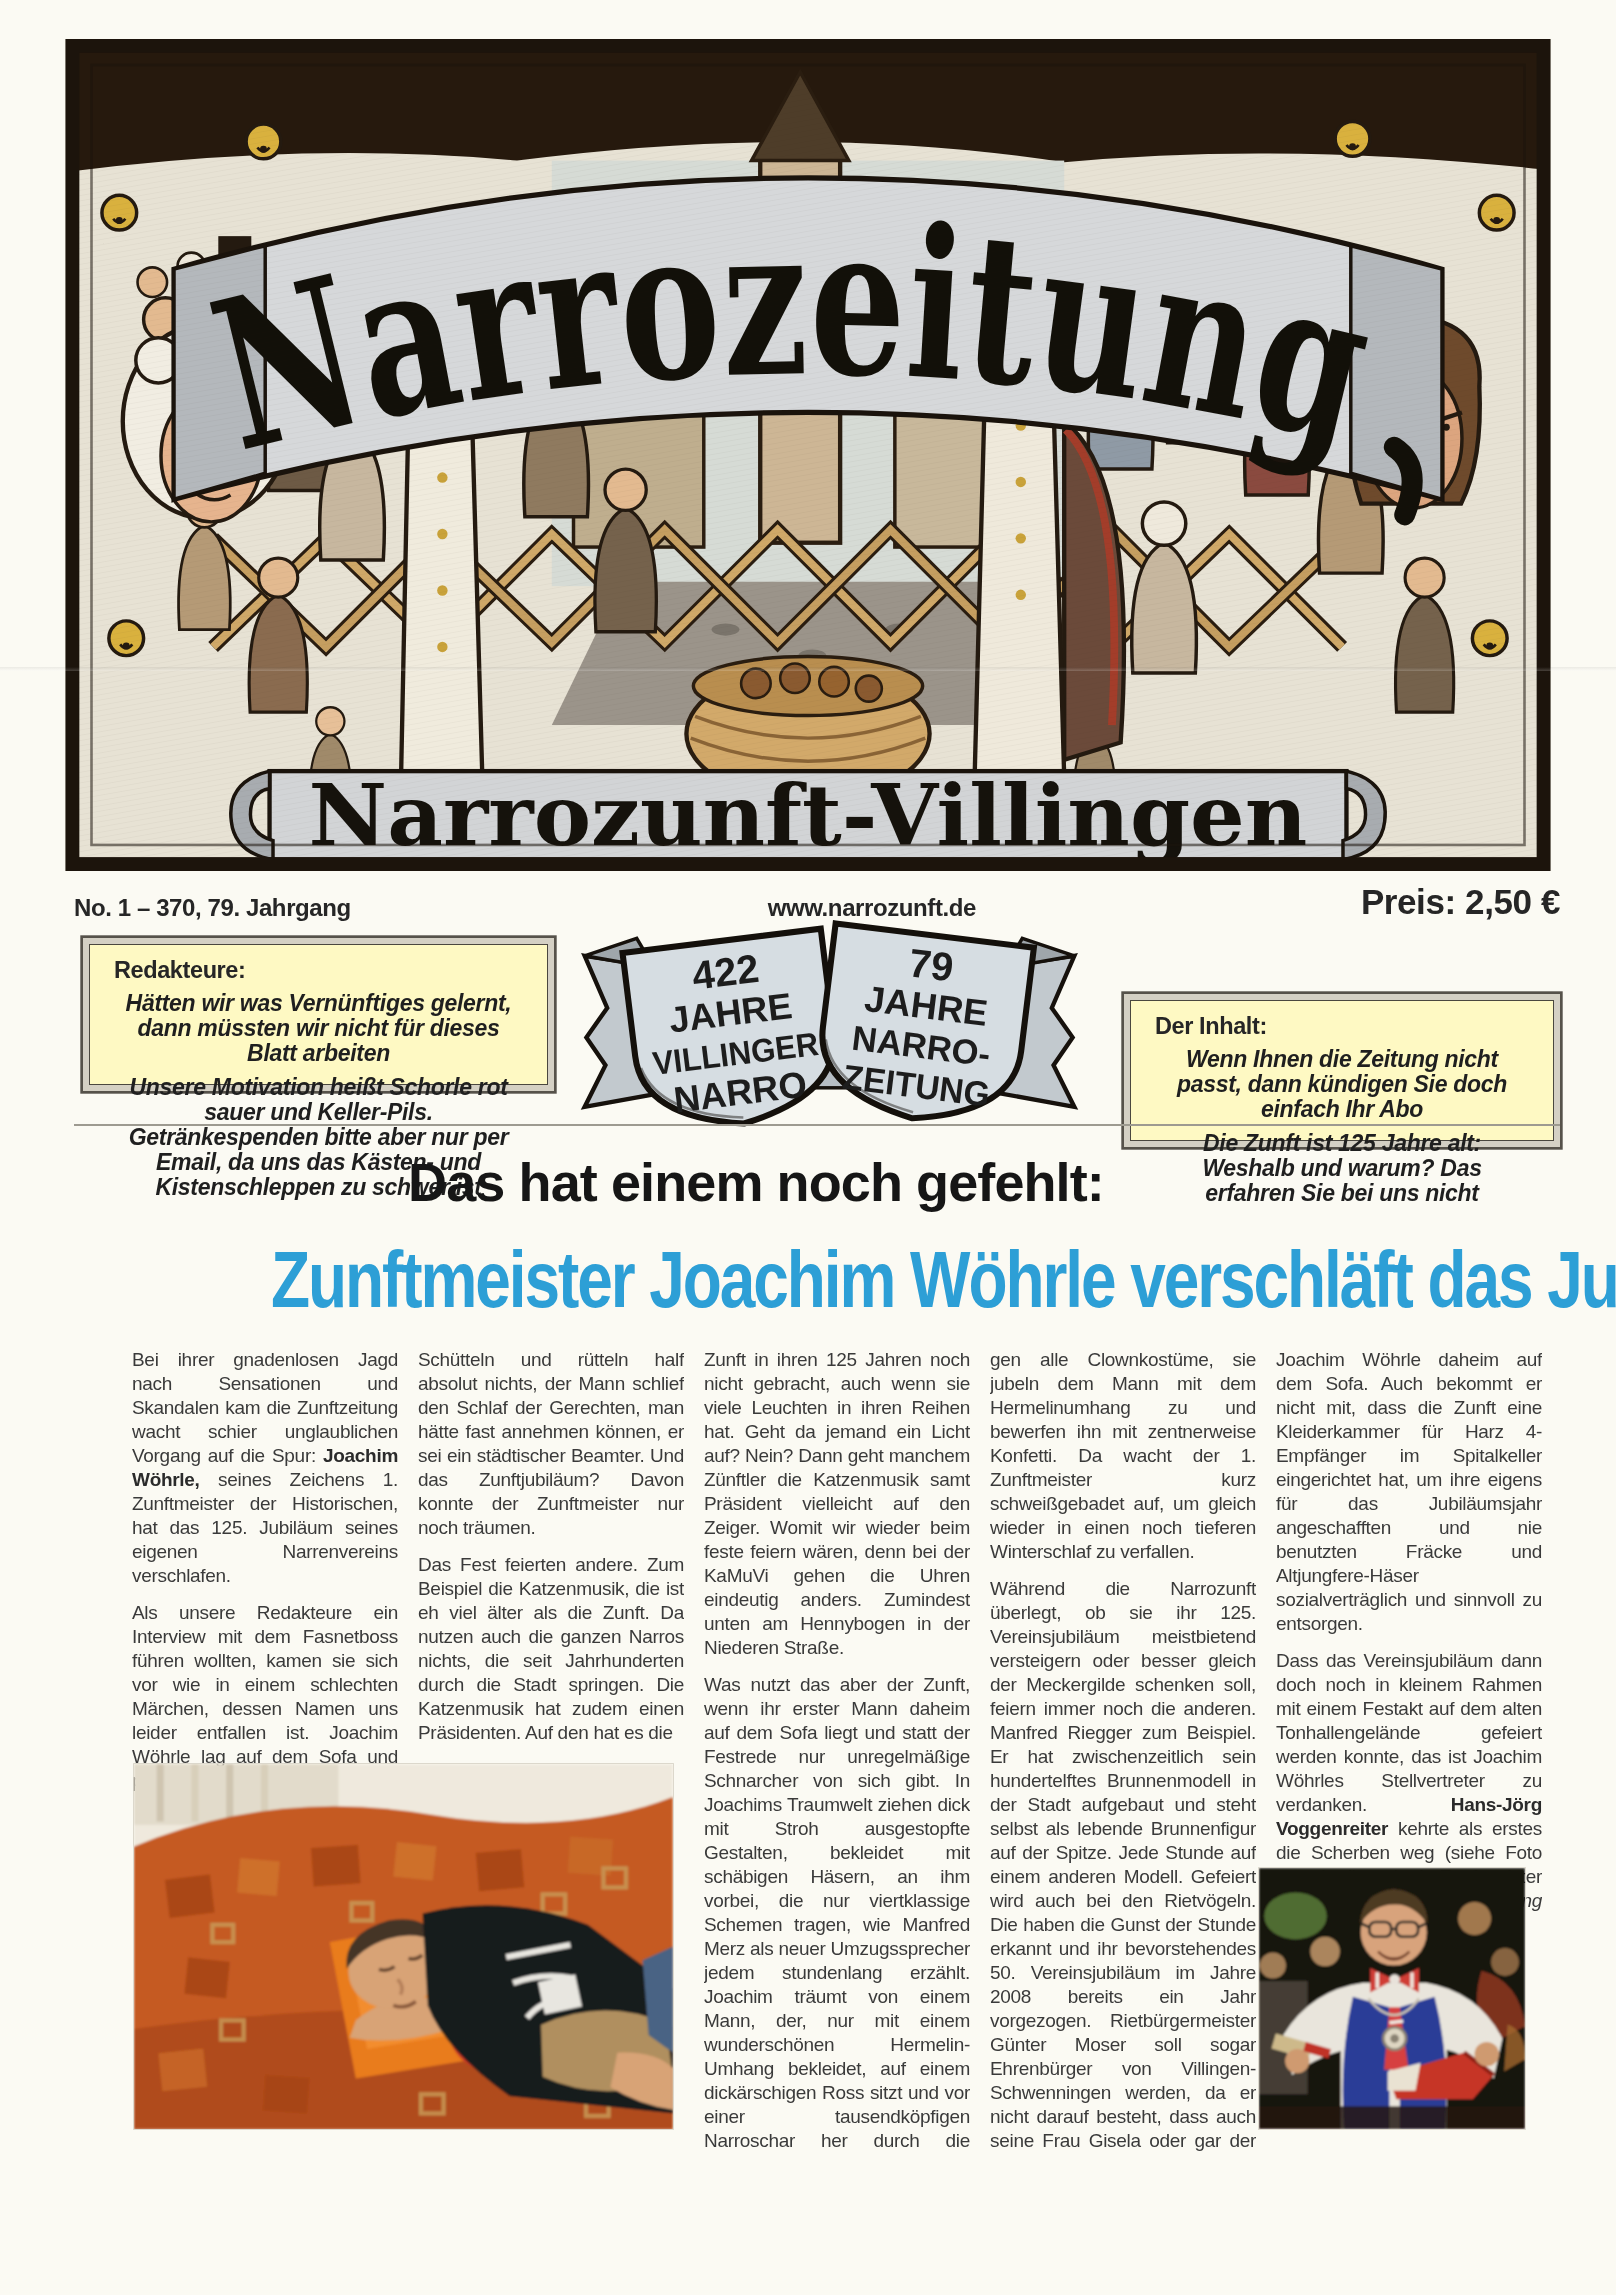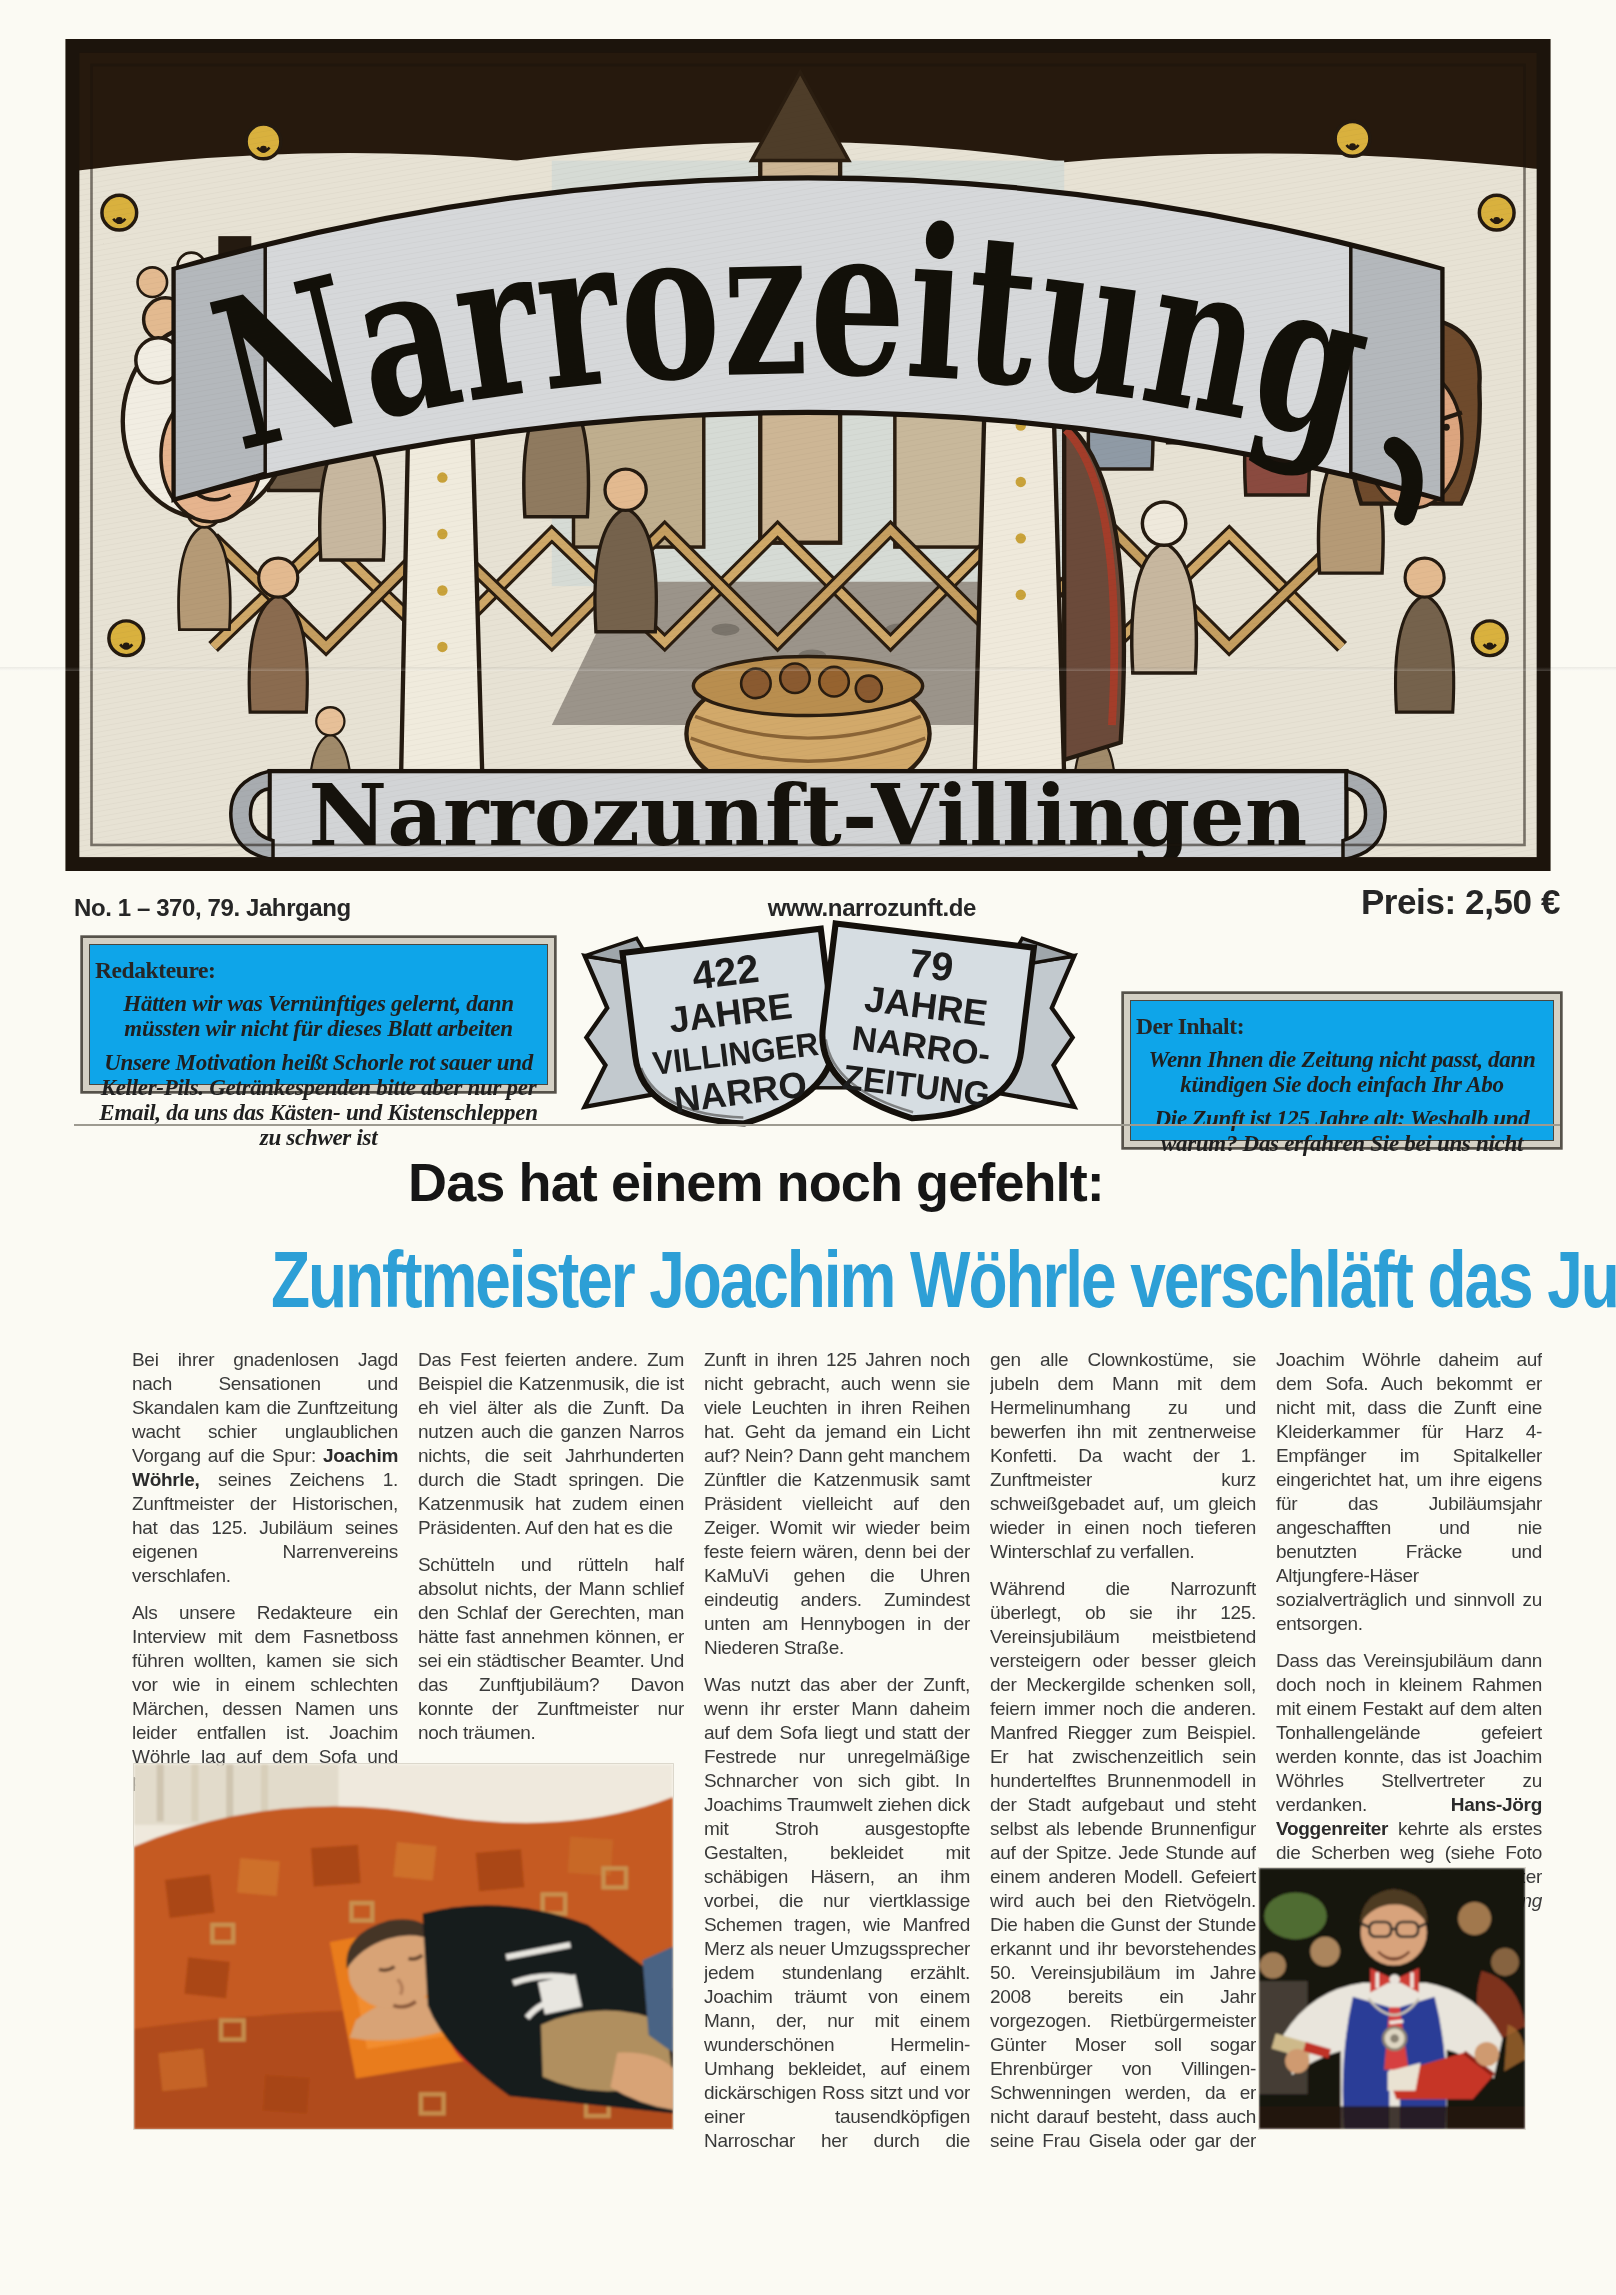--- a/index.html
+++ b/index.html
@@ -6,23 +6,23 @@
   .page{position:relative;width:1616px;height:2295px;margin:0 auto;background:#fbfaf3;
         font-family:"Liberation Sans",sans-serif;color:#262626;overflow:hidden;}
   
   .masthead{position:absolute;left:65px;top:39px;width:1486px;height:832px;}
   
   .infoline{position:absolute;left:74px;top:882px;width:1486px;display:flex;align-items:flex-end;}
   .infoline .issue{font-size:24px;font-weight:bold;letter-spacing:-0.4px;}
   .infoline .website{font-size:24px;font-weight:bold;flex:1;text-align:center;letter-spacing:-0.4px;margin-left:32px;}
   .infoline .price{font-size:35px;font-weight:bold;letter-spacing:-0.4px;}
   
-  .infobox{position:absolute;background:#0ea5e9;border:1.7px solid #4a473f;
+  .infobox{position:absolute;background:#fef9c3;border:1.7px solid #4a473f;
            box-shadow:0 0 0 6px #d4d0c4,0 0 0 8.7px #56524a;
-           padding:12px 5px;box-sizing:border-box;font-family:Liberation Serif, serif;}
+           padding:12px 24px;box-sizing:border-box;}
   .infobox h3{margin:0 0 7px 0;font-size:23.5px;letter-spacing:-0.4px;}
   .infobox p{margin:0 0 8.7px 0;font-size:23px;line-height:25px;font-weight:bold;font-style:italic;color:#1f1f1f;letter-spacing:-0.3px;text-align:center;}
   .box-editors{left:89px;top:944px;width:459px;height:141px;}
   .box-contents{left:1130px;top:1000px;width:424px;height:141px;}
   
   .shields{position:absolute;left:569px;top:888px;width:521px;height:252px;}
   
   .rule{position:absolute;left:74px;top:1124px;width:1486px;height:1.7px;background:#9d9a90;border:0;margin:0;}
   
   .kicker{position:absolute;left:74px;top:1151px;width:1486px;text-align:center;
@@ -343,22 +343,22 @@
   <div class="headline">
     <span>Zunftmeister Joachim Wöhrle verschläft das Jubiläum !</span>
   </div>
 
   <div class="article" id="article-cols">
       <div class="col">
         <p><span>Bei ihrer gnadenlosen Jagd nach Sensationen und Skandalen kam die Zunftzeitung wacht schier unglaublichen Vorgang auf die Spur: </span><b>Joachim Wöhrle,</b><span> seines Zeichens 1. Zunftmeister der Historischen, hat das 125. Jubiläum seines eigenen Narrenvereins verschlafen.</span></p>
         <p><span>Als unsere Redakteure ein Interview mit dem Fasnetboss führen wollten, kamen sie sich vor wie in einem schlechten Märchen, dessen Namen uns leider entfallen ist. Joachim Wöhrle lag auf dem Sofa und pennte (siehe Foto).</span></p>
       </div>
       <div class="col">
+        <p><span>Schütteln und rütteln half absolut nichts, der Mann schlief den Schlaf der Gerechten, man hätte fast annehmen können, er sei ein städtischer Beamter. Und das Zunftjubiläum? Davon konnte der Zunftmeister nur noch träumen.</span></p>
         <p><span>Das Fest feierten andere. Zum Beispiel die Katzenmusik, die ist eh viel älter als die Zunft. Da nutzen auch die ganzen Narros nichts, die seit Jahrhunderten durch die Stadt springen. Die Katzenmusik hat zudem einen Präsidenten. Auf den hat es die</span></p>
-        <p><span>Schütteln und rütteln half absolut nichts, der Mann schlief den Schlaf der Gerechten, man hätte fast annehmen können, er sei ein städtischer Beamter. Und das Zunftjubiläum? Davon konnte der Zunftmeister nur noch träumen.</span></p>
       </div>
       <div class="col">
         <p><span>Zunft in ihren 125 Jahren noch nicht gebracht, auch wenn sie viele Leuchten in ihren Reihen hat. Geht da jemand ein Licht auf? Nein? Dann geht manchem Zünftler die Katzenmusik samt Präsident vielleicht auf den Zeiger. Womit wir wieder beim feste feiern wären, denn bei der KaMuVi gehen die Uhren eindeutig anders. Zumindest unten am Hennybogen in der Niederen Straße.</span></p>
         <p><span>Was nutzt das aber der Zunft, wenn ihr erster Mann daheim auf dem Sofa liegt und statt der Festrede nur unregelmäßige Schnarcher von sich gibt. In Joachims Traumwelt ziehen dick mit Stroh ausgestopfte Gestalten, bekleidet mit schäbigen Häsern, an ihm vorbei, die nur viertklassige Schemen tragen, wie Manfred Merz als neuer Umzugssprecher jedem stundenlang erzählt. Joachim träumt von einem Mann, der, nur mit einem wunderschönen Hermelin-Umhang bekleidet, auf einem dickärschigen Ross sitzt und vor einer tausendköpfigen Narroschar her durch die Straßen reitet. Die Menschen am Umzugsrand tra-</span></p>
       </div>
       <div class="col">
         <p><span>gen alle Clownkostüme, sie jubeln dem Mann mit dem Hermelinumhang zu und bewerfen ihn mit zentnerweise Konfetti. Da wacht der 1. Zunftmeister kurz schweißgebadet auf, um gleich wieder in einen noch tieferen Winterschlaf zu verfallen.</span></p>
         <p><span>Während die Narrozunft überlegt, ob sie ihr 125. Vereinsjubiläum meistbietend versteigern oder besser gleich der Meckergilde schenken soll, feiern immer noch die anderen. Manfred Riegger zum Beispiel. Er hat zwischenzeitlich sein hundertelftes Brunnenmodell in der Stadt aufgebaut und steht selbst als lebende Brunnenfigur auf der Spitze. Jede Stunde auf einem anderen Modell. Gefeiert wird auch bei den Rietvögeln. Die haben die Gunst der Stunde erkannt und ihr bevorstehendes 50. Vereinsjubiläum im Jahre 2008 bereits ein Jahr vorgezogen. Rietbürgermeister Günter Moser soll sogar Ehrenbürger von Villingen-Schwenningen werden, da er nicht darauf besteht, dass auch seine Frau Gisela oder gar der Krakes mit ausgezeichnet werden müssen. All das verschläft</span></p>
       </div>
       <div class="col">

